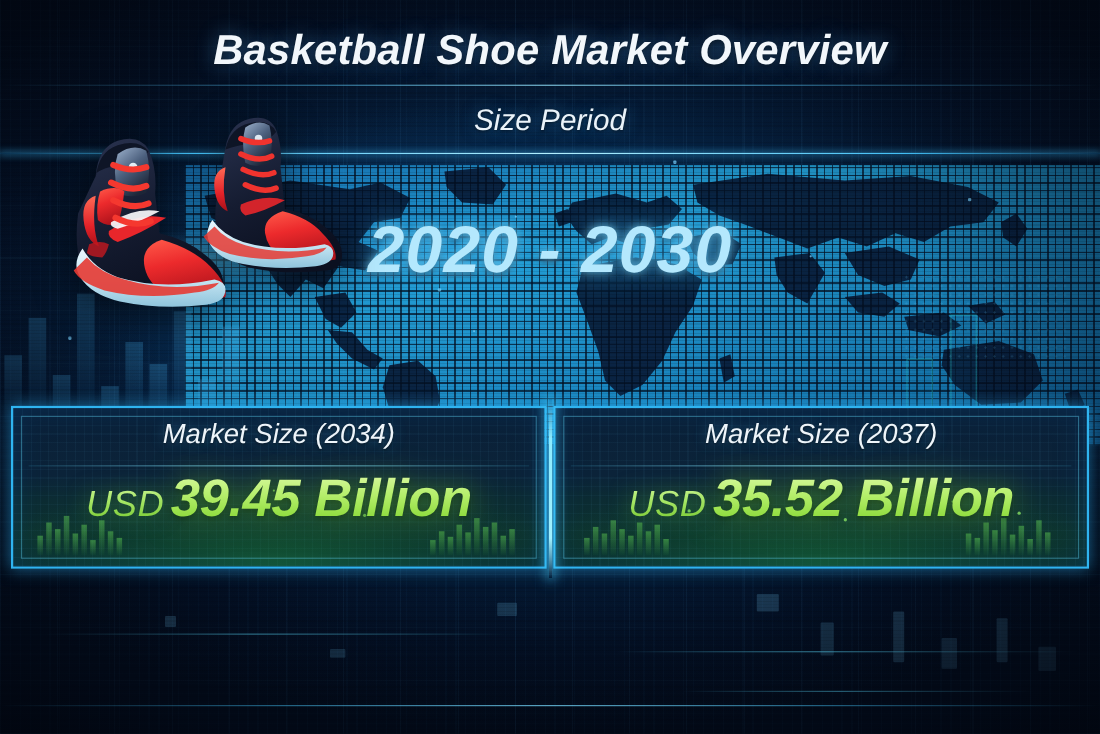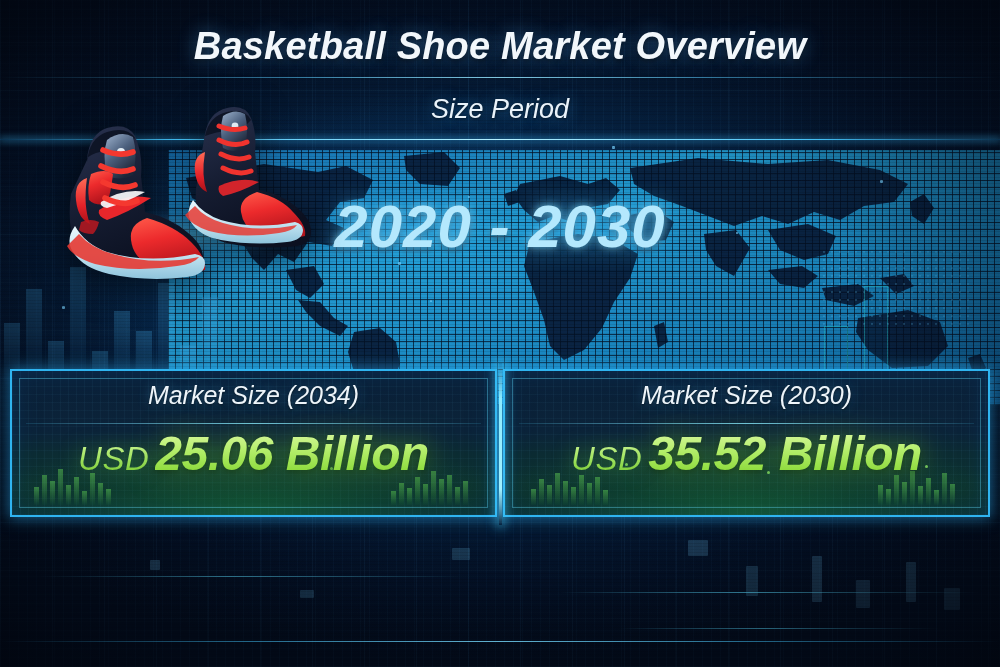--- a/index.html
+++ b/index.html
@@ -401,21 +401,21 @@
       <div class="grn-dots">
         <i style="left:160px;top:86px;width:3px;height:3px"></i>
         <i style="left:236px;top:74px;width:2px;height:2px"></i>
         <i style="left:318px;top:96px;width:3px;height:3px"></i>
         <i style="left:392px;top:80px;width:2px;height:2px"></i>
       </div>
       <div class="card-line"></div>
       <div class="inner-border"></div>
       <div class="card-label">Market Size (2034)</div>
       <div class="card-value">
-        <span class="cur">USD</span><span class="num">25.06 Billion</span>
+        <span class="cur">USD</span><span class="num">39.45 Billion</span>
       </div>
     </div>
 
     <div class="card">
       <div class="card-grid"></div>
       <div class="green-wash"></div>
       <div class="mini-bars" style="left:26px;width:90px;">
         <i style="left:0px;height:16px"></i>
           <i style="left:8px;height:26px"></i>
         <i style="left:16px;height:20px"></i>
@@ -441,21 +441,21 @@
       </div>
       <div class="grn-dots">
         <i style="left:120px;top:92px;width:3px;height:3px"></i>
         <i style="left:186px;top:78px;width:2px;height:2px"></i>
         <i style="left:262px;top:100px;width:3px;height:3px"></i>
         <i style="left:360px;top:84px;width:2px;height:2px"></i>
         <i style="left:420px;top:94px;width:3px;height:3px"></i>
       </div>
       <div class="card-line"></div>
       <div class="inner-border"></div>
-      <div class="card-label">Market Size (2030)</div>
+      <div class="card-label">Market Size (2037)</div>
       <div class="card-value">
         <span class="cur">USD</span><span class="num">35.52 Billion</span>
       </div>
     </div>
 
   </div>
   <div class="card-divider"></div>
 
   <div class="hline footer"></div>
 

